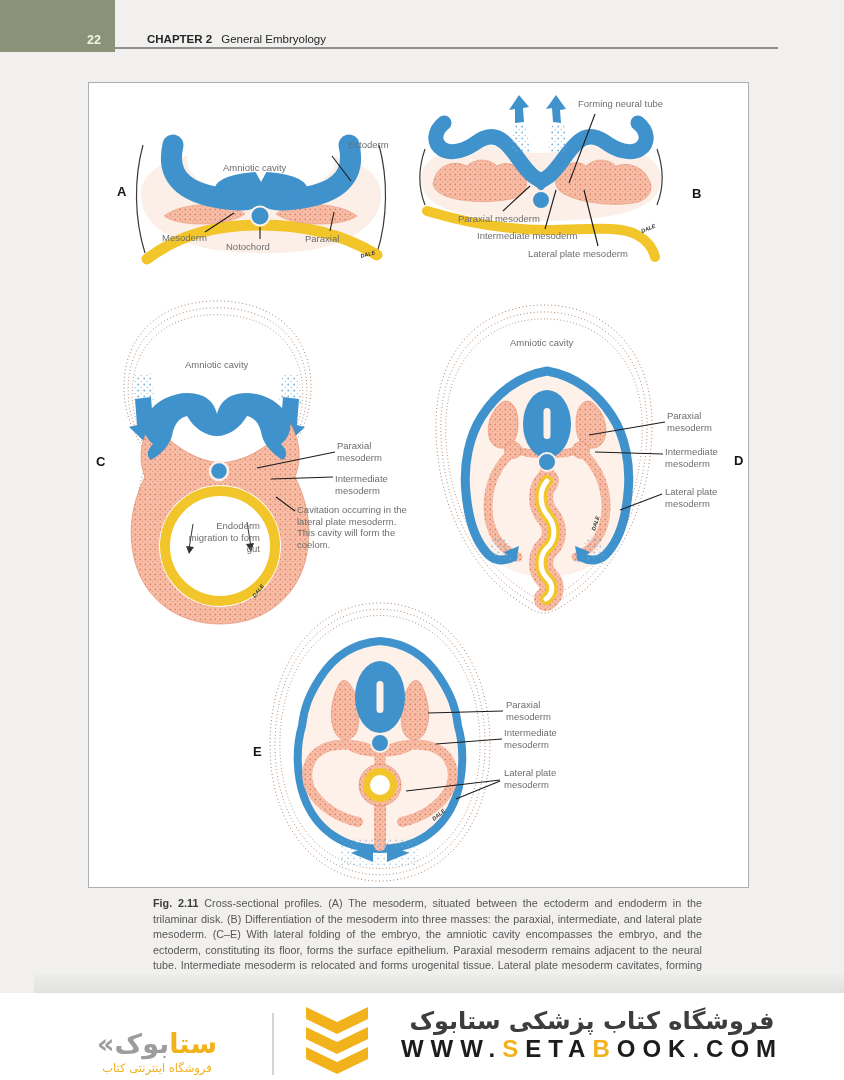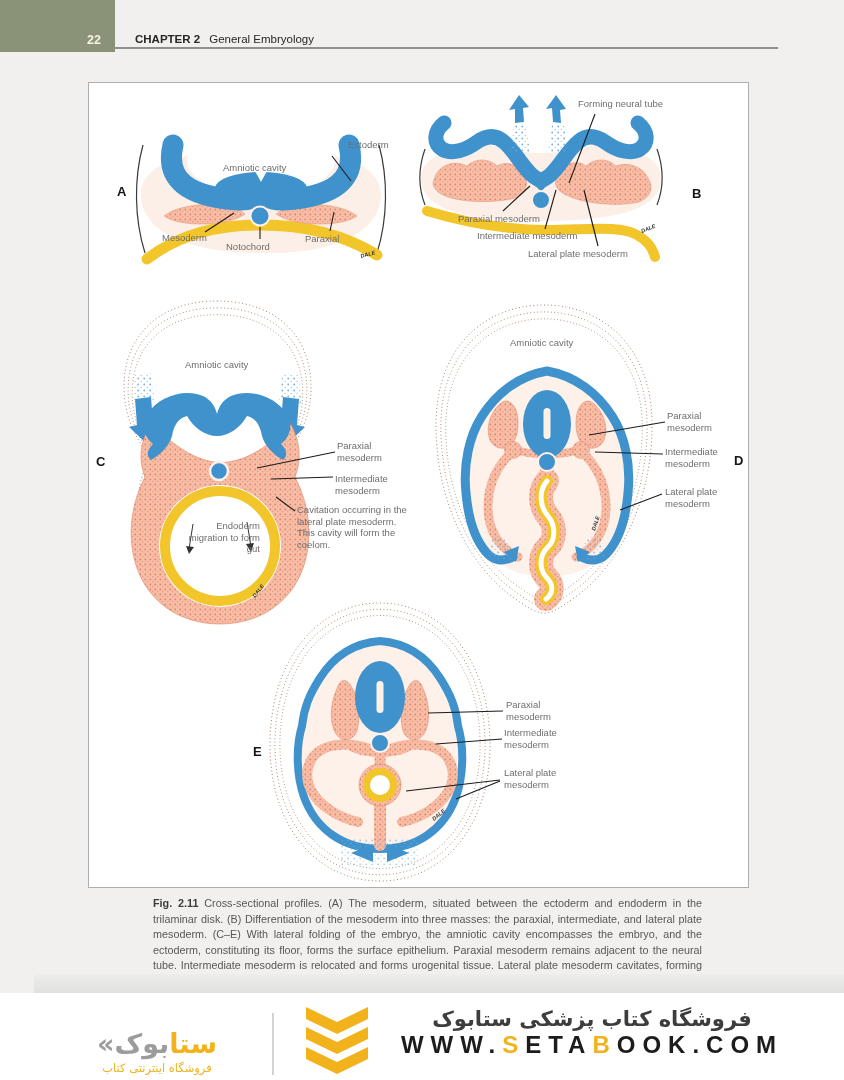--- a/index.html
+++ b/index.html
@@ -4,21 +4,21 @@
 <style>
   * { margin:0; padding:0; box-sizing:border-box; }
   body { width:844px; height:1080px; font-family:"Liberation Sans", sans-serif; }
   .page { position:relative; width:844px; height:1080px; background:#f1f0ee; overflow:hidden; }
 
   
   .pagenum-box { position:absolute; left:0; top:0; width:115px; height:52px; background:#8a9377;
                  display:flex; align-items:flex-end; justify-content:flex-end; padding:0 14px 5px 0; z-index:3;}
   .pagenum { color:#f6f2e2; font-weight:bold; font-size:12.5px; }
   .header-rule { position:absolute; left:115px; top:47px; width:663px; height:2px; background:#8f8f8f; }
-  .chapter-line { position:absolute; left:135px; top:33px; font-size:11.5px; color:#262626; }
+  .chapter-line { position:absolute; left:147px; top:33px; font-size:11.5px; color:#262626; }
   .chapter-label { font-weight:bold; }
   .chapter-title { margin-left:9px; }
 
   
   .figbox { position:absolute; left:88px; top:82px; width:661px; height:806px;
             background:#ffffff; border:1px solid #aeaeae; }
   .figbox svg.art { position:absolute; left:0; top:0; }
 
   .dlabel { position:absolute; font-size:9.5px; line-height:1.22; color:#6e6e6e; white-space:nowrap; }
   .wrap { white-space:normal; }
@@ -35,21 +35,21 @@
 
   
   .footer { position:absolute; left:0; top:993px; width:844px; height:87px; background:#ffffff; }
   .logo { position:absolute; left:72px; top:14px; display:flex; align-items:flex-end;gap:20px; }
   .wordmark-col { width:170px; text-align:center; }
   .wordmark { direction:rtl; font-family:"DejaVu Sans", sans-serif; font-size:27px; font-weight:bold; line-height:1.15; }
   .wm-gold { color:#f2b21c; } .wm-gray { color:#9c9c9c; }
   .tagline { margin-top:2px; font-family:"DejaVu Sans", sans-serif; font-size:11.5px; color:#f2b21c; direction:rtl; }
   .logo-divider { width:2px; height:62px; background:#d4d4d4; margin:0 12px 0 10px; }
   .store-block { position:absolute; left:400px; right:60px; top:14px; text-align:center; }
-  .store-name { direction:rtl; font-family:"DejaVu Sans", sans-serif; font-size:21px; font-weight:bold; color:#3d3d3d; }
+  .store-name { direction:rtl; font-family:"DejaVu Sans", sans-serif; font-size:24px; font-weight:bold; color:#3d3d3d; }
   .site-url { font-size:24px; font-weight:bold; color:#1c1c1c; letter-spacing:7px; white-space:nowrap; }
   .gold { color:#f2b21c; }
 </style>
 </head>
 <body>
 
 <div class="page">
 
   <div class="pagenum-box">
     <span class="pagenum">22</span>

